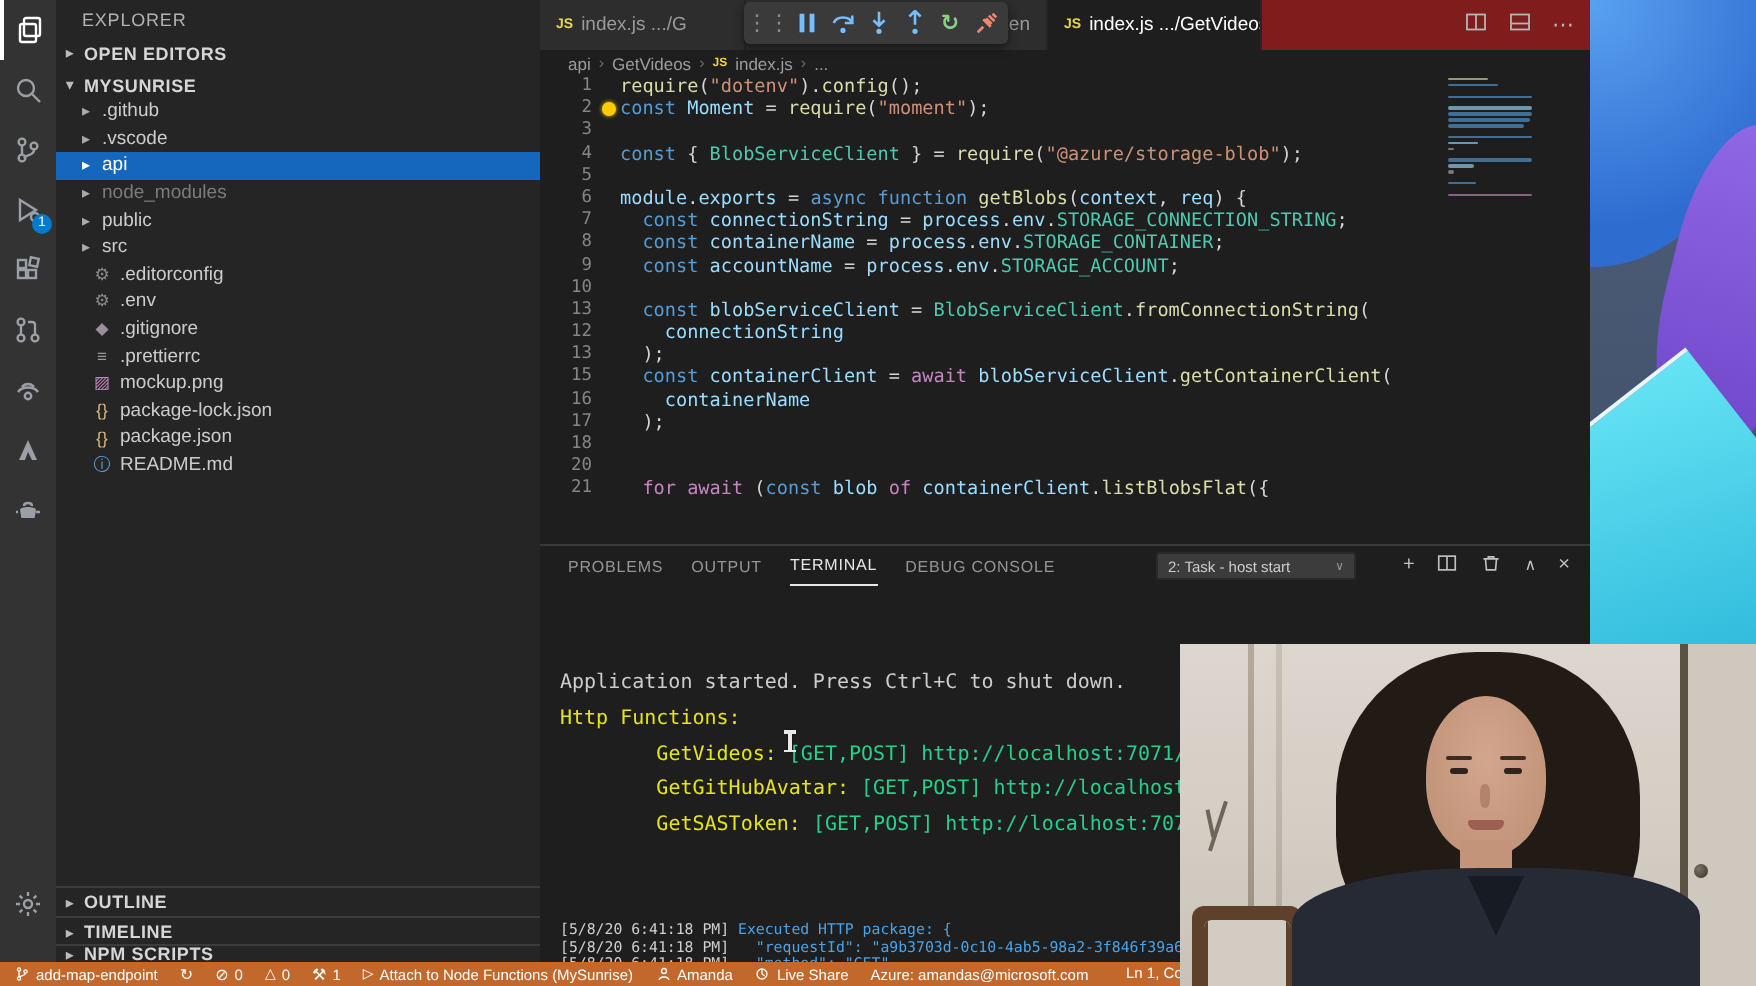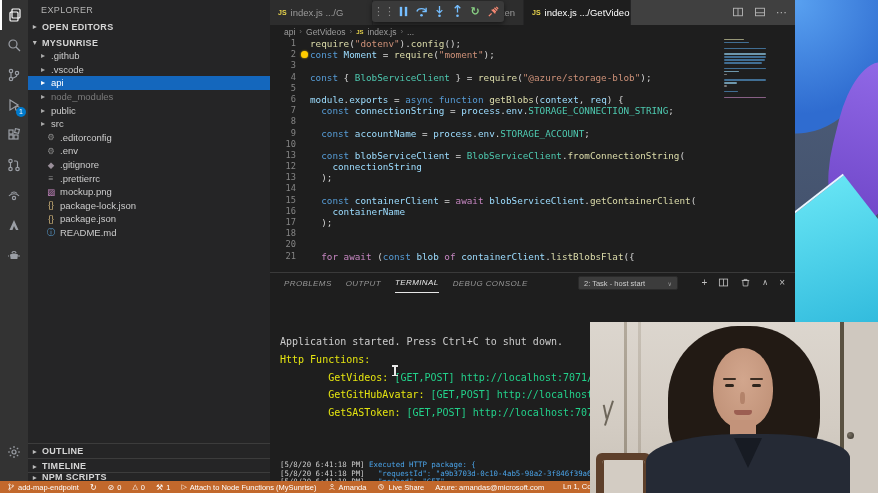--- a/index.html
+++ b/index.html
@@ -43,21 +43,21 @@
   .tree-row.dimmed { color:#7b7b7b; }
   .tree-row .chev { width:10px; margin-left:13px; font-size:8px; color:#aaa; }
   .tree-row.selected .chev { color:#fff; }
   .tree-row .ficon { width:12px; margin-left:17px; margin-right:3px; font-size:8.5px; text-align:center; }
   .tree-row .ficon.js { font-size:6.5px; font-weight:bold; color:#e8d44d; }
   .sb-bottom { border-top:1px solid #3c3c3c; background:#252526; }
   #sb-outline { top:443px; } #sb-timeline { top:458px; } #sb-npm { top:472px; height:9px; }
 
   
   #main { left:270px; top:0; width:525px; height:481px; background:#1e1e1e; }
-  #tabbar { position:absolute; left:0; top:0; width:525px; height:25px; background:#404040; }
+  #tabbar { position:absolute; left:0; top:0; width:525px; height:25px; background:#7f1d1d; }
   .tab { position:absolute; top:0; height:25px; display:flex; align-items:center; padding:0 8px;
     font-size:9.5px; color:#9a9a9a; background:#2d2d2d; border-right:1px solid #252526; overflow:hidden; white-space:nowrap; }
   .tab .jsicon { color:#e8d44d; font-weight:bold; font-size:7px; margin-right:4px; }
   .tab.active { background:#1e1e1e; color:#ffffff; }
   #editor-actions { position:absolute; right:8px; top:0; height:25px; display:flex; align-items:center; gap:10px; color:#b5b5b5; }
   #editor-actions svg { width:12px; height:12px; stroke:currentColor; fill:none; stroke-width:1.2; }
 
   #debug-toolbar { position:absolute; left:102px; top:1px; width:132px; height:21px; background:#3a3a3a;
     border-radius:3px; box-shadow:0 2px 5px rgba(0,0,0,.5); display:flex; align-items:center; padding:0 4px; gap:4px; z-index:6; }
   #debug-toolbar .dbtn { width:16px; height:16px; display:flex; align-items:center; justify-content:center; font-size:11px; }
@@ -76,21 +76,21 @@
   .kw{color:#569cd6;} .ctl{color:#c586c0;} .str{color:#ce9178;} .fn{color:#dcdcaa;}
   .var{color:#9cdcfe;} .cls{color:#4ec9b0;} .pun{color:#d4d4d4;}
   #lightbulb { position:absolute; left:31px; top:13px; width:7px; height:7px; border-radius:50%;
     background:#ffcc00; box-shadow:0 0 2px #ffcc00; z-index:2; }
   #minimap { position:absolute; left:452px; top:0; width:46px; height:64px; opacity:.85; }
   #minimap .mrow { height:2.9px; position:relative; }
   #minimap .mbar { position:absolute; left:2px; top:1px; height:1.4px; border-radius:1px; opacity:.75; }
 
   
   #panel { position:absolute; left:0; top:272px; width:525px; height:209px; background:#1e1e1e; border-top:1px solid #3a3a3a; }
-  #panel-header { position:absolute; left:0; top:0; width:525px; height:20px; display:flex; align-items:center;font-style:italic; }
+  #panel-header { position:absolute; left:0; top:0; width:525px; height:20px; display:flex; align-items:center; }
   .ptab { font-size:8px; color:#969696; letter-spacing:.4px; margin-left:14px; height:20px; display:flex; align-items:center; }
   .ptab.active { color:#e7e7e7; border-bottom:1px solid #e7e7e7; }
   #panel-dropdown { position:absolute; left:308px; top:3px; width:100px; height:14px; background:#3c3c3c;
     border:1px solid #2a2a2a; border-radius:2px; color:#cccccc; font-size:7.5px; display:flex; align-items:center; padding:0 5px; justify-content:space-between; }
   #panel-actions { position:absolute; right:10px; top:0; height:20px; display:flex; align-items:center; gap:11px; color:#c0c0c0; }
   #panel-actions .pa { font-size:10px; line-height:20px; }
   #panel-actions svg { width:11px; height:11px; stroke:currentColor; fill:none; stroke-width:1.2; }
 
   #terminal { position:absolute; left:10px; top:22px; width:515px; height:186px; overflow:hidden;
     font-family:"DejaVu Sans Mono",monospace; white-space:pre; }
@@ -379,27 +379,26 @@
     <div id="editor">
       <div id="lightbulb"></div>
       <div id="code-lines">
           <div class="code-row"><span class="ln">1</span><span class="ctext"><span class="fn">require</span><span class="pun">(</span><span class="str">"dotenv"</span><span class="pun">).</span><span class="fn">config</span><span class="pun">();</span></span></div>
           <div class="code-row"><span class="ln">2</span><span class="ctext"><span class="kw">const </span><span class="var">Moment</span><span class="pun"> = </span><span class="fn">require</span><span class="pun">(</span><span class="str">"moment"</span><span class="pun">);</span></span></div>
           <div class="code-row"><span class="ln">3</span><span class="ctext"></span></div>
           <div class="code-row"><span class="ln">4</span><span class="ctext"><span class="kw">const </span><span class="pun">{ </span><span class="cls">BlobServiceClient</span><span class="pun"> } = </span><span class="fn">require</span><span class="pun">(</span><span class="str">"@azure/storage-blob"</span><span class="pun">);</span></span></div>
           <div class="code-row"><span class="ln">5</span><span class="ctext"></span></div>
           <div class="code-row"><span class="ln">6</span><span class="ctext"><span class="var">module</span><span class="pun">.</span><span class="var">exports</span><span class="pun"> = </span><span class="kw">async function </span><span class="fn">getBlobs</span><span class="pun">(</span><span class="var">context</span><span class="pun">, </span><span class="var">req</span><span class="pun">) {</span></span></div>
           <div class="code-row"><span class="ln">7</span><span class="ctext"><span class="kw">  const </span><span class="var">connectionString</span><span class="pun"> = </span><span class="var">process</span><span class="pun">.</span><span class="var">env</span><span class="pun">.</span><span class="cls">STORAGE_CONNECTION_STRING</span><span class="pun">;</span></span></div>
-          <div class="code-row"><span class="ln">8</span></div>
+          <div class="code-row"><span class="ln">8</span><span class="ctext"><span class="kw">  const </span><span class="var">containerName</span><span class="pun"> = </span><span class="var">process</span><span class="pun">.</span><span class="var">env</span><span class="pun">.</span><span class="cls">STORAGE_CONTAINER</span><span class="pun">;</span></span></div>
           <div class="code-row"><span class="ln">9</span><span class="ctext"><span class="kw">  const </span><span class="var">accountName</span><span class="pun"> = </span><span class="var">process</span><span class="pun">.</span><span class="var">env</span><span class="pun">.</span><span class="cls">STORAGE_ACCOUNT</span><span class="pun">;</span></span></div>
           <div class="code-row"><span class="ln">10</span><span class="ctext"></span></div>
           <div class="code-row"><span class="ln">13</span><span class="ctext"><span class="kw">  const </span><span class="var">blobServiceClient</span><span class="pun"> = </span><span class="cls">BlobServiceClient</span><span class="pun">.</span><span class="fn">fromConnectionString</span><span class="pun">(</span></span></div>
           <div class="code-row"><span class="ln">12</span><span class="ctext"><span class="var">    connectionString</span></span></div>
           <div class="code-row"><span class="ln">13</span><span class="ctext"><span class="pun">  );</span></span></div>
-          <div class="code-row"><span class="ln">14</span><span class="ctext"></span></div>
           <div class="code-row"><span class="ln">15</span><span class="ctext"><span class="kw">  const </span><span class="var">containerClient</span><span class="pun"> = </span><span class="ctl">await</span><span class="pun"> </span><span class="var">blobServiceClient</span><span class="pun">.</span><span class="fn">getContainerClient</span><span class="pun">(</span></span></div>
           <div class="code-row"><span class="ln">16</span><span class="ctext"><span class="var">    containerName</span></span></div>
           <div class="code-row"><span class="ln">17</span><span class="ctext"><span class="pun">  );</span></span></div>
           <div class="code-row"><span class="ln">18</span><span class="ctext"></span></div>
           <div class="code-row"><span class="ln">20</span><span class="ctext"></span></div>
           <div class="code-row"><span class="ln">21</span><span class="ctext"><span class="ctl">  for await</span><span class="pun"> (</span><span class="kw">const </span><span class="var">blob</span><span class="ctl"> of </span><span class="var">containerClient</span><span class="pun">.</span><span class="fn">listBlobsFlat</span><span class="pun">({</span></span></div>
         </div>
       <div id="minimap">
           <div class="mrow">
             <div class="mbar" style="width: 20.25px; background: rgb(220, 220, 170);"></div>

